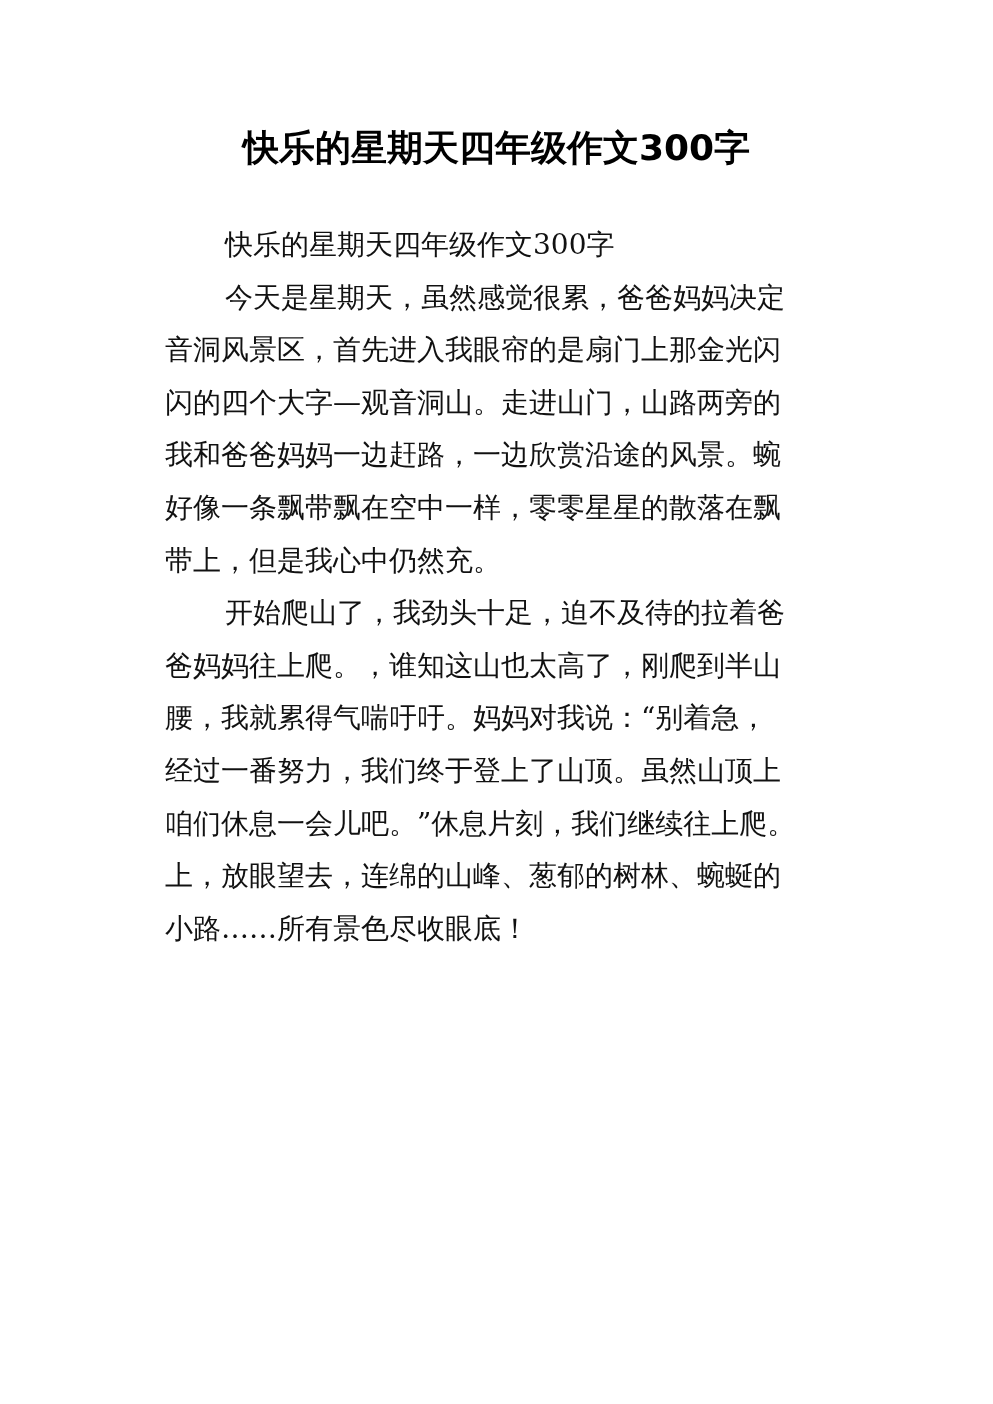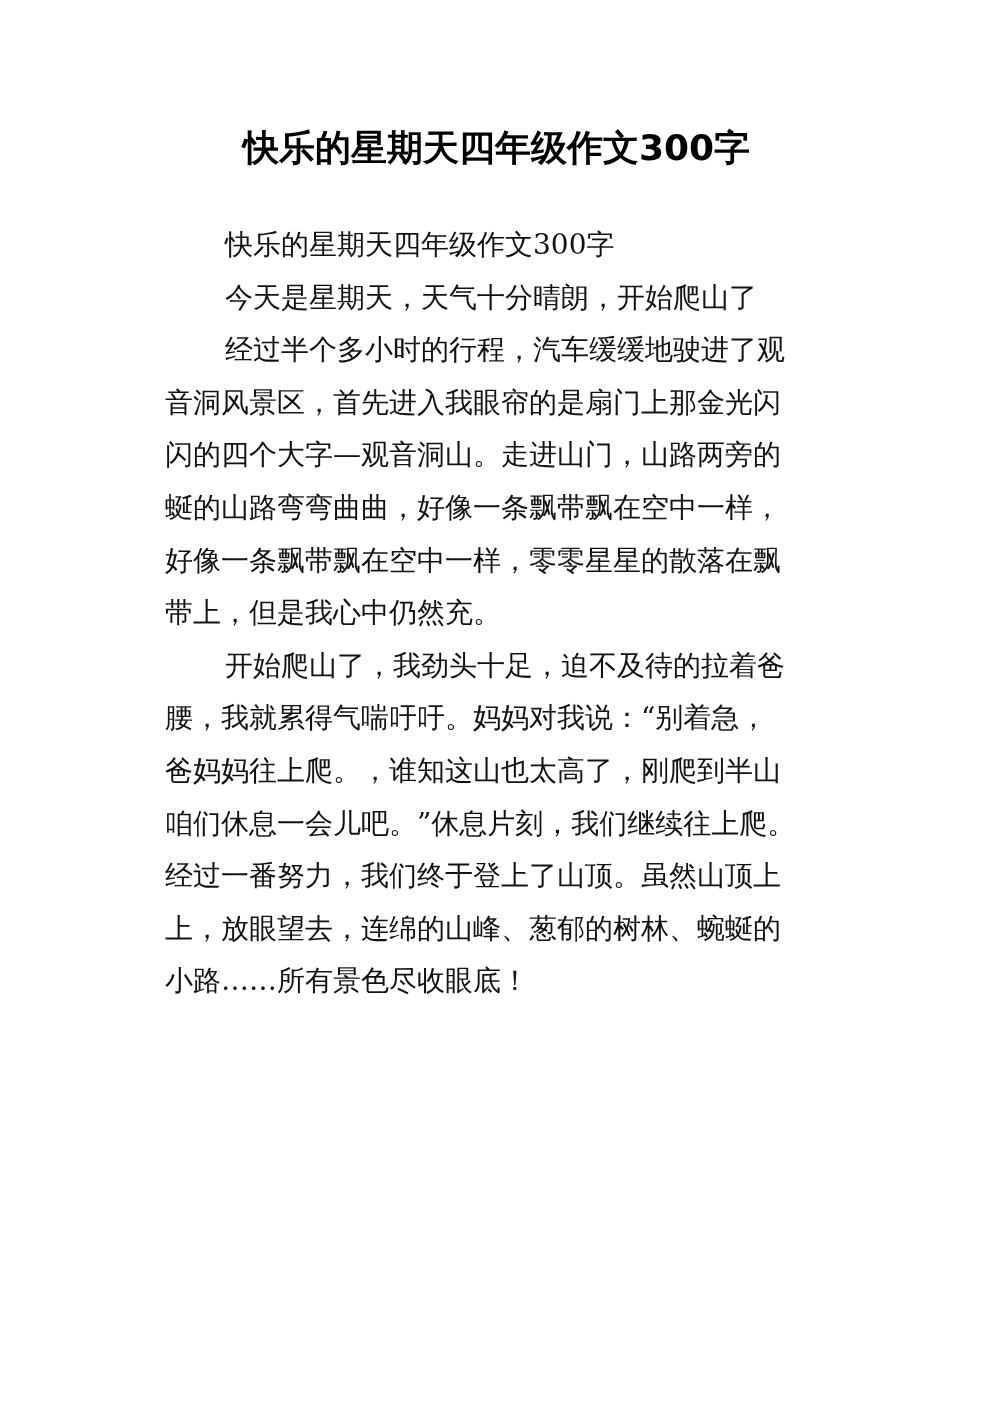--- a/index.html
+++ b/index.html
@@ -61,36 +61,35 @@
 <div class="page">
   <h1 class="title">快乐的星期天四年级作文300字</h1>
 
   <div class="body">
 
     <div>
       <span class="line indent">快乐的星期天四年级作文300字</span>
     </div>
 
     <div>
-      <span class="line indent">今天是星期天，天气十分晴朗，开始爬山了</span>
+      <span class="line indent">今天是星期天，虽然感觉很累，爸爸妈妈决定</span>
     </div>
 
     <div>
-      <span class="line indent">经过半个多小时的行程，汽车缓缓地驶进了观</span>
       <span class="line">音洞风景区，首先进入我眼帘的是扇门上那金光闪</span>
       <span class="line">闪的四个大字—观音洞山。走进山门，山路两旁的</span>
-      <span class="line">蜒的山路弯弯曲曲，好像一条飘带飘在空中一样，</span>
+      <span class="line">我和爸爸妈妈一边赶路，一边欣赏沿途的风景。蜿</span>
       <span class="line">好像一条飘带飘在空中一样，零零星星的散落在飘</span>
       <span class="line">带上，但是我心中仍然充。</span>
     </div>
 
     <div>
       <span class="line indent">开始爬山了，我劲头十足，迫不及待的拉着爸</span>
+      <span class="line">爸妈妈往上爬。，谁知这山也太高了，刚爬到半山</span>
       <span class="line">腰，我就累得气喘吁吁。妈妈对我说：“别着急，</span>
-      <span class="line">爸妈妈往上爬。，谁知这山也太高了，刚爬到半山</span>
+      <span class="line">经过一番努力，我们终于登上了山顶。虽然山顶上</span>
       <span class="line">咱们休息一会儿吧。”休息片刻，我们继续往上爬。</span>
-      <span class="line">经过一番努力，我们终于登上了山顶。虽然山顶上</span>
       <span class="line">上，放眼望去，连绵的山峰、葱郁的树林、蜿蜒的</span>
       <span class="line">小路……所有景色尽收眼底！</span>
     </div>
 
   </div>
 </div>
 
 </body></html>

